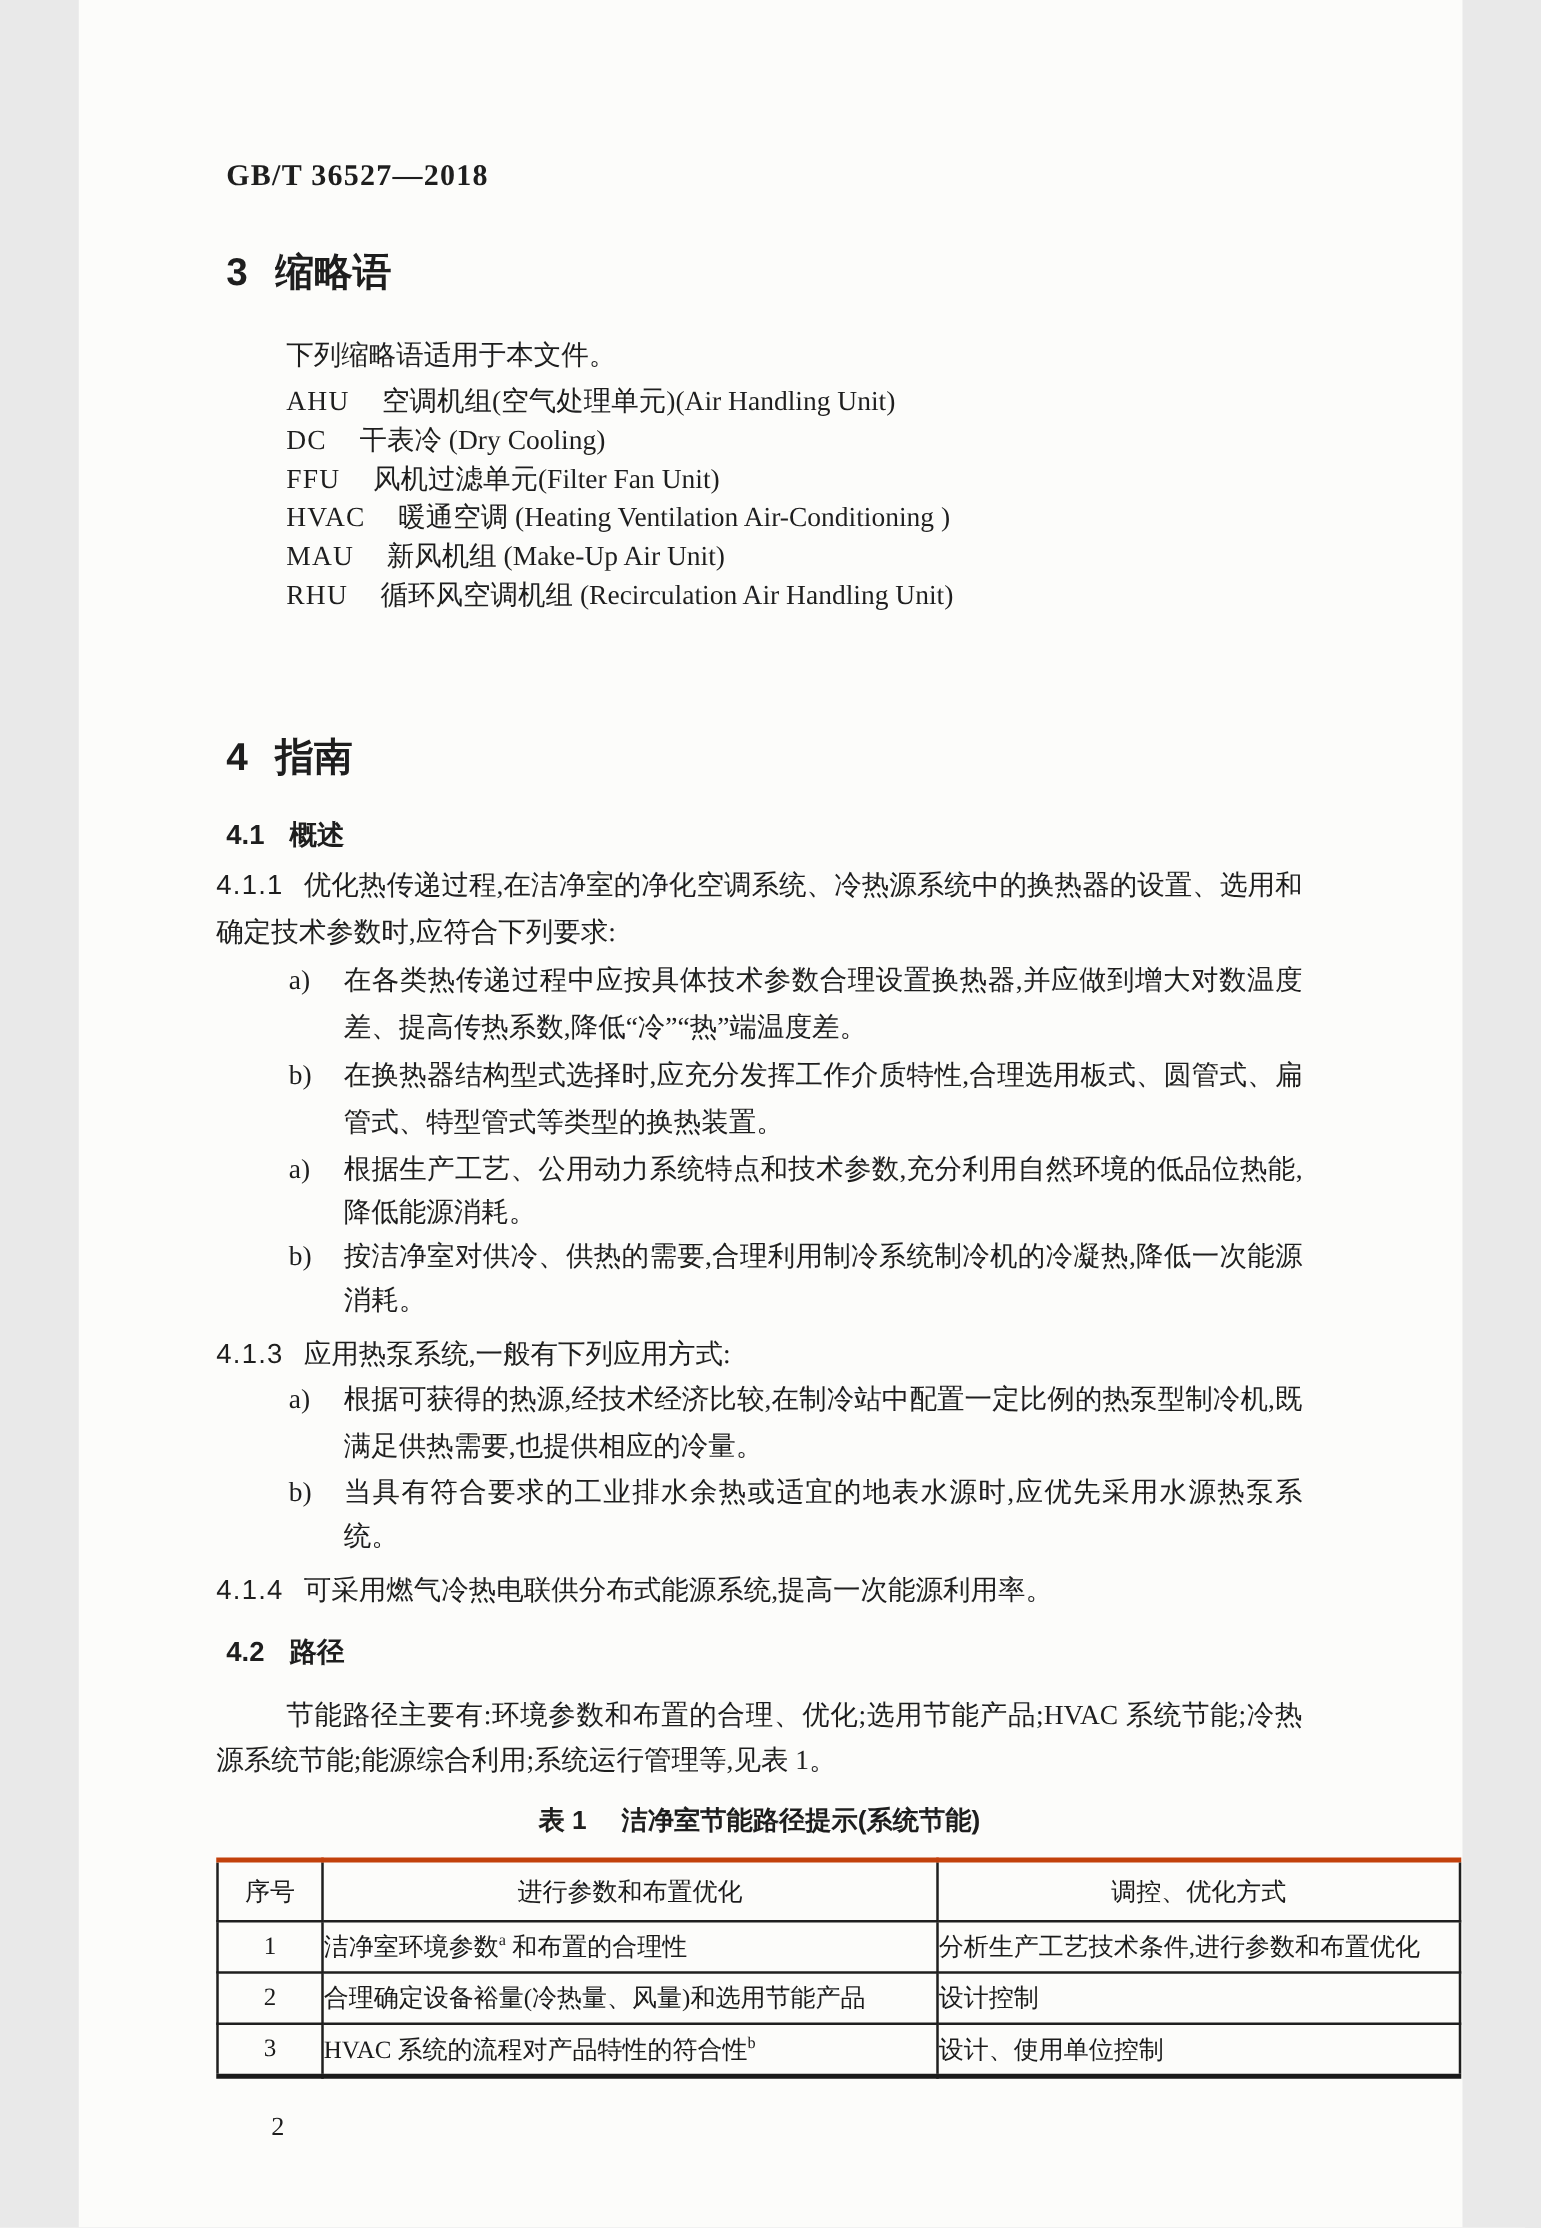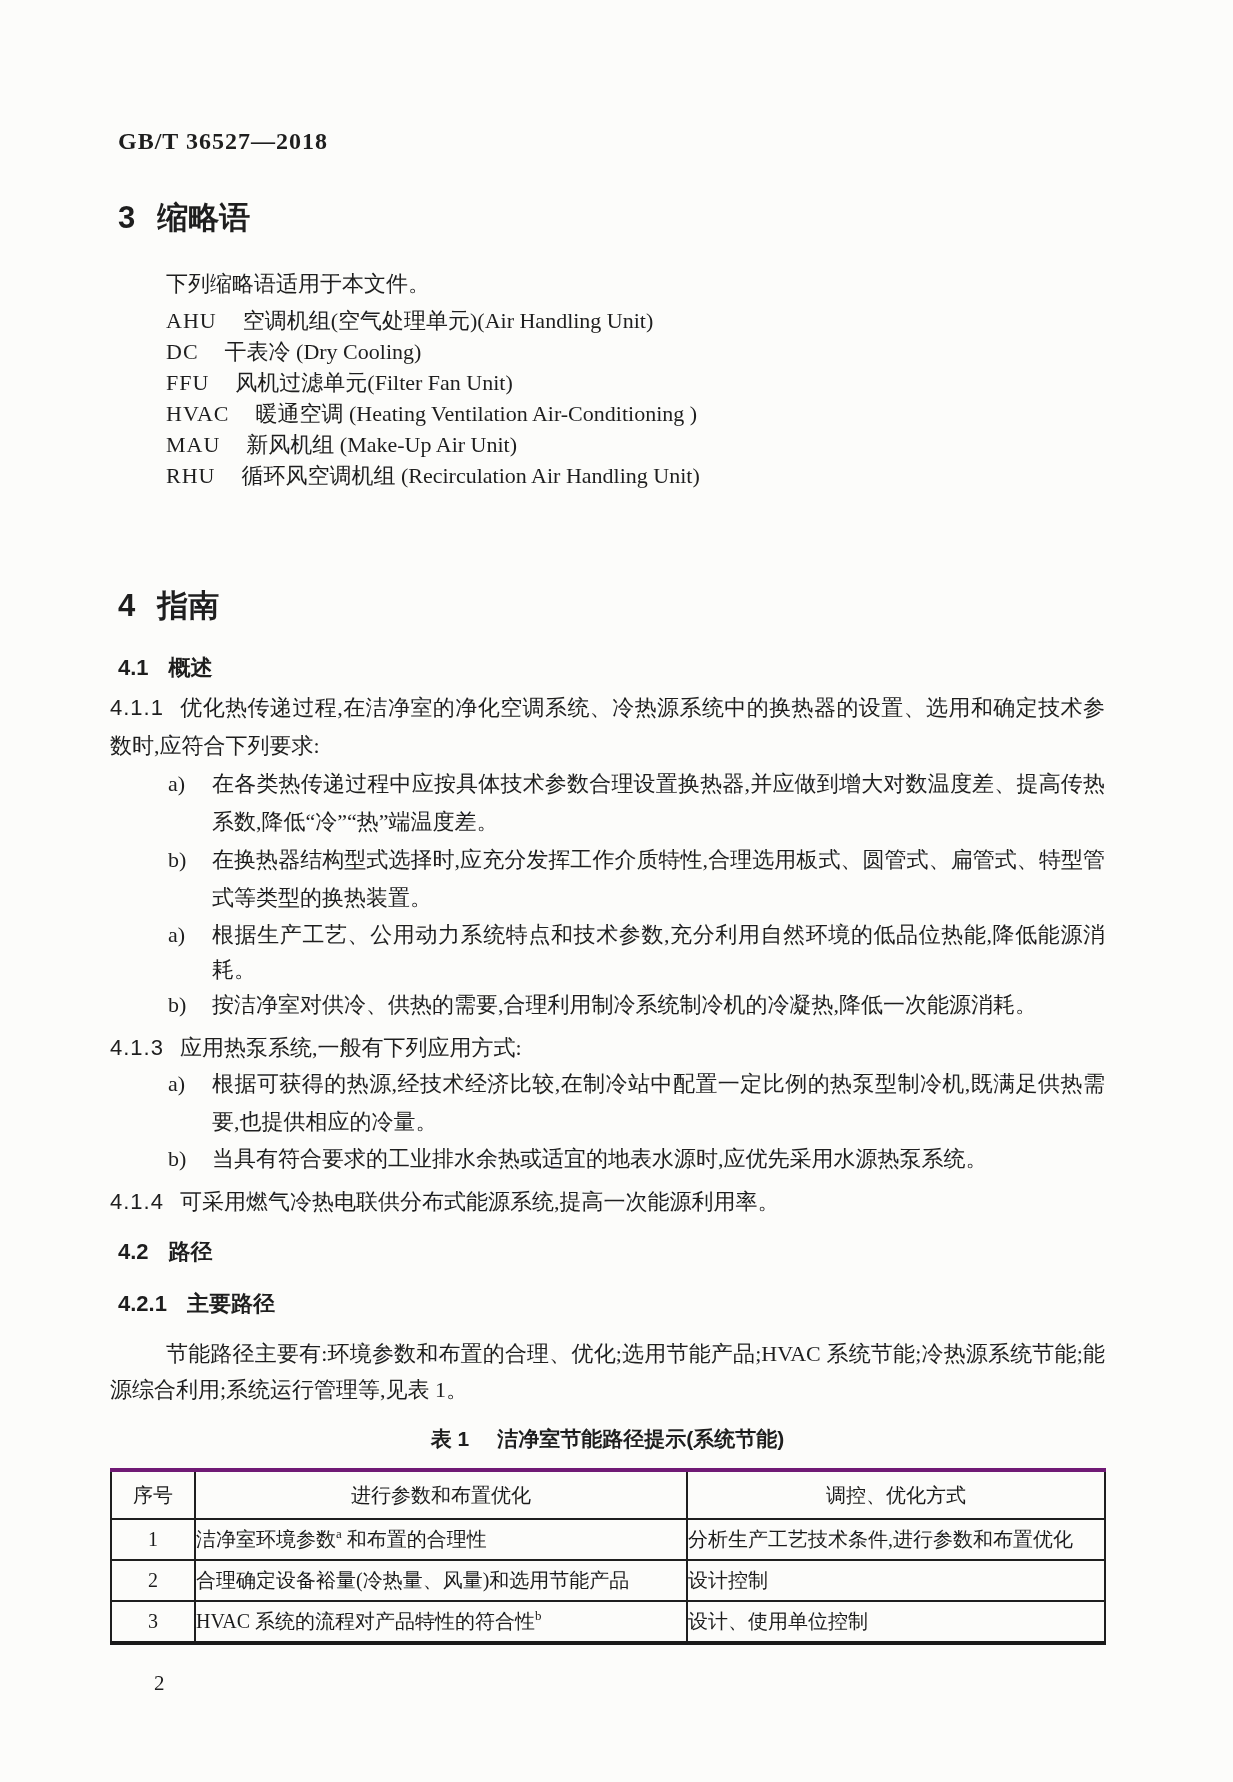--- a/index.html
+++ b/index.html
@@ -1,18 +1,18 @@
 <!DOCTYPE html>
 <html><head>
 <meta charset="utf-8">
 <style>
   html,body{margin:0;padding:0;background:#e9e9e9;}
   .page{
     position:relative;
-    width:1233px;height:1782px;
+    width:1107px;height:1782px;
     margin:0 auto;
     background:#fcfcfa;
     color:#1e1e1e;
     font-family:"Liberation Serif", serif;
     box-sizing:border-box;
     padding:0 128px 0 110px;
     overflow:hidden;
   }
   .doc-header{
     margin:128px 0 0 8px;
@@ -96,21 +96,21 @@
     border-collapse:collapse;
     font-size:20px;
     color:#1b1b1b;
   }
   table.t1 th, table.t1 td{
     border:2px solid #1f1f1f;
     vertical-align:middle;
     font-weight:normal;
     padding:0;
   }
-  table.t1{border-top:4px solid #701a75;border-bottom:4px solid #1a1a1a;}
+  table.t1{border-top:4px solid #c2410c;border-bottom:4px solid #1a1a1a;}
   table.t1 th{height:46px;text-align:center;}
   table.t1 td{height:39px;}
   td.c-no{text-align:center;}
   td.c-left{text-align:left;padding:0 10px 0 14px;}
   col.w-no{width:84px;}
   col.w-path{width:492px;}
   col.w-method{width:418px;}
   sup{font-size:13px;line-height:0;}
   .page-num{
     margin:26px 0 0 44px;
@@ -167,21 +167,20 @@
     </div>
   <div class="li single">
       <span class="li-label">b)</span>
       <span class="li-text">当具有符合要求的工业排水余热或适宜的地表水源时,应优先采用水源热泵系统。</span>
     </div>
 
   <p class="body-p single"><span class="p-num">4.1.4</span><span>可采用燃气冷热电联供分布式能源系统,提高一次能源利用率。</span></p>
 
   <h3 class="h-sub sp42"><span class="h-num">4.2</span><span>路径</span></h3>
 
-  <h3 class="h-sub sp421"><span class="h-num">4.2.1</span><span>主要路径</span></h3>
 
   <p class="para421">节能路径主要有:环境参数和布置的合理、优化;选用节能产品;HVAC 系统节能;冷热源系统节能;能源综合利用;系统运行管理等,见表 1。</p>
 
   <div class="tbl-caption"><span>表 1</span><span class="cap-title">洁净室节能路径提示(系统节能)</span></div>
 
   <table class="t1">
     <colgroup>
         <col class="w-no">
         <col class="w-path">
         <col class="w-method">

